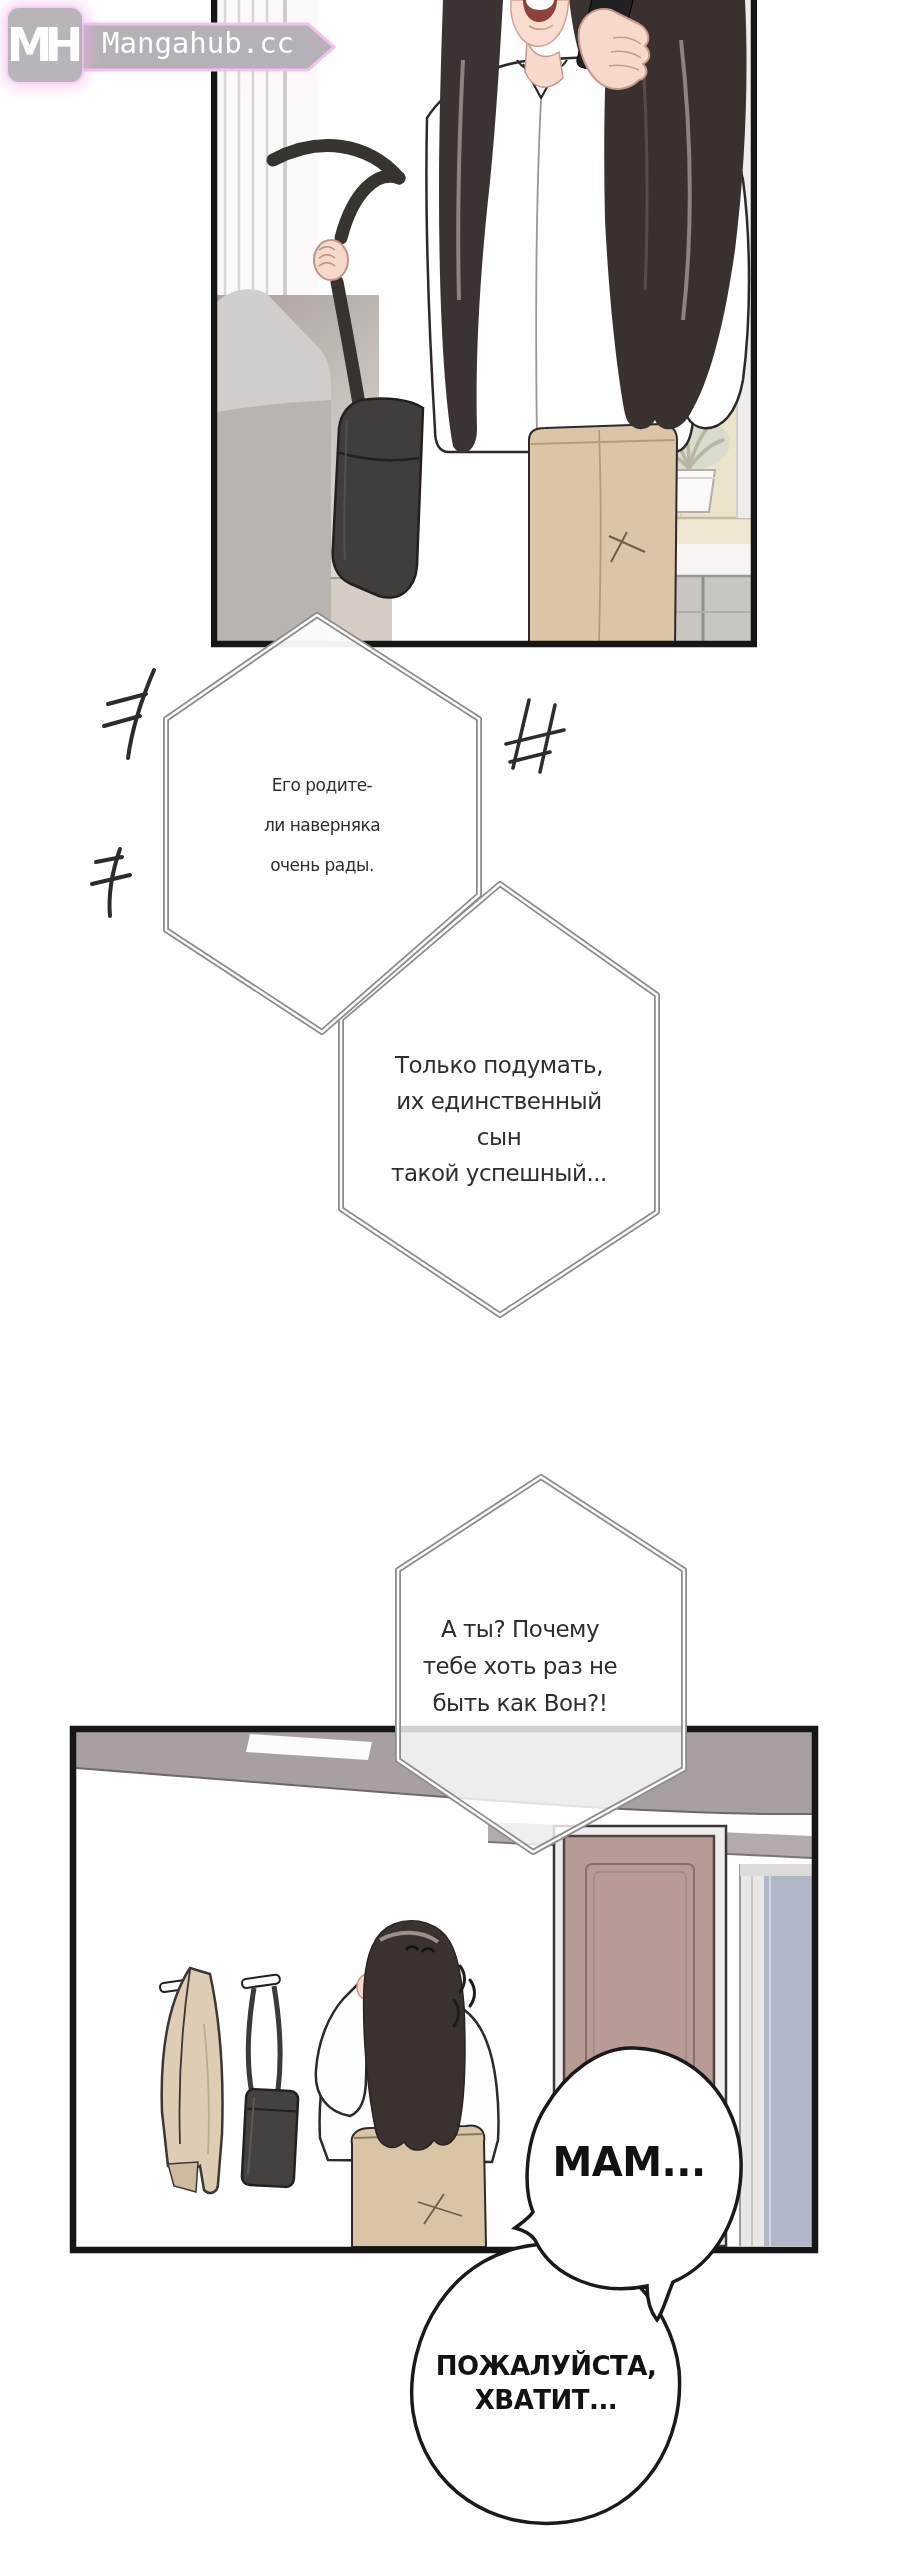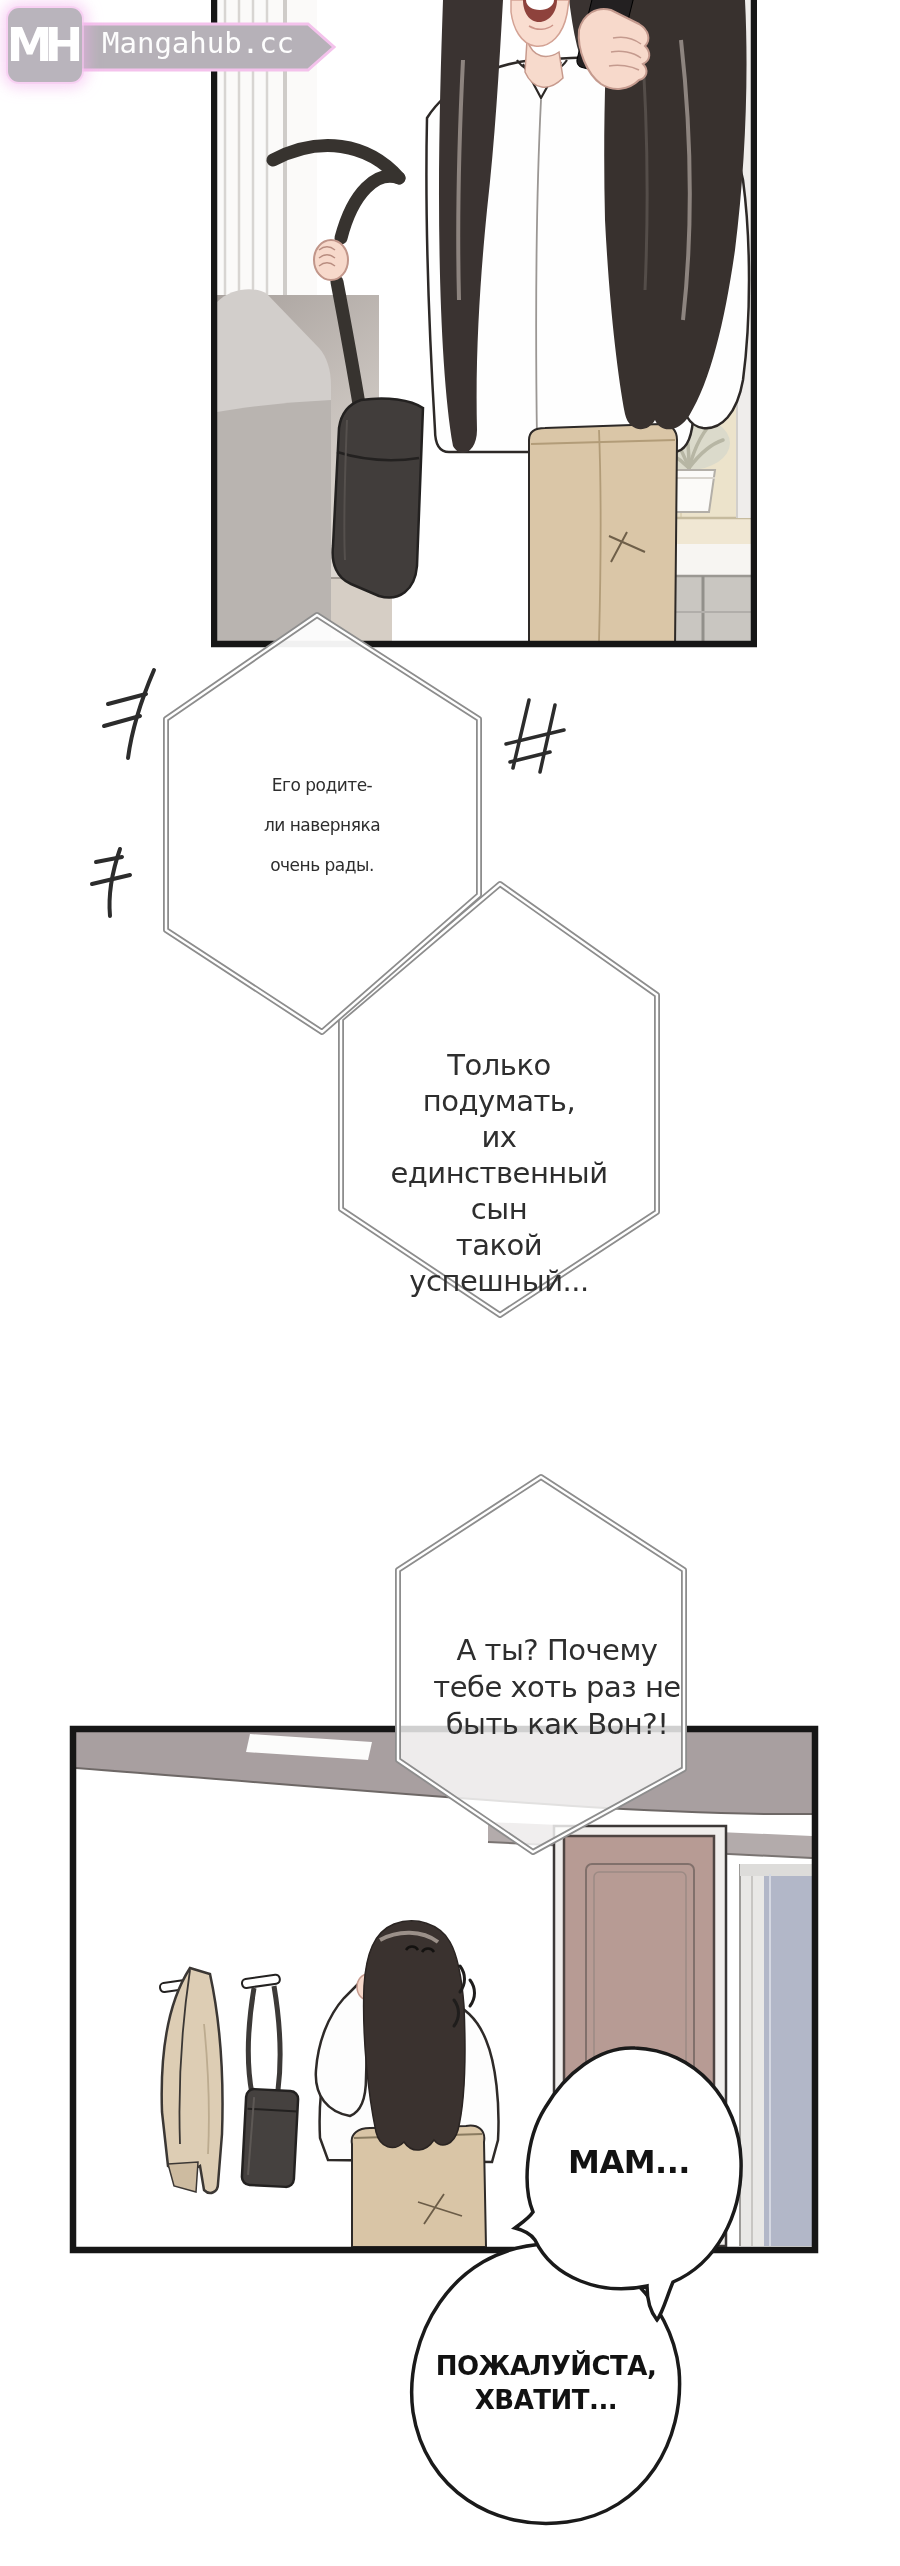--- a/index.html
+++ b/index.html
@@ -1,21 +1,21 @@
 <!DOCTYPE html>
 <html><head>
 <meta charset="utf-8">
 <style>
   html,body{margin:0;padding:0;background:#ffffff;}
   #page{position:relative;width:900px;height:2566px;background:#ffffff;overflow:hidden;
         font-family:"DejaVu Sans",sans-serif;}
   #page svg{position:absolute;display:block;}
   .bubble-text{position:absolute;text-align:center;white-space:pre-line;color:#2e2e2e;
                font-family:"DejaVu Sans",sans-serif;z-index:6;}
-  .hex-text{font-size:29px;line-height:38px;font-weight:400;letter-spacing:-0.5px;}
+  .hex-text{font-size:23px;line-height:38px;font-weight:400;letter-spacing:-0.5px;}
   .round-text{font-weight:700;color:#121212;letter-spacing:-0.5px;}
   #wm-badge{position:absolute;left:8px;top:8px;width:74px;height:74px;border-radius:11px;
             background:#b9b4bc;z-index:11;text-align:center;
             box-shadow:0 0 0 2px rgba(246,198,240,.6),0 0 14px 6px rgba(242,176,236,.55);}
   #wm-badge span{display:inline-block;line-height:74px;font-size:46px;font-weight:bold;color:#ffffff;
             letter-spacing:-8px;font-family:"DejaVu Sans",sans-serif;transform:translateX(-4px);}
   #wm-banner-svg{left:56px;top:20px;z-index:10;}
   #wm-site{position:absolute;left:102px;top:26px;z-index:12;color:#fdfdfd;font-size:29px;
            font-family:"DejaVu Sans Mono",monospace;letter-spacing:0px;text-align:center;}
   .z1{z-index:1}.z2{z-index:2}.z3{z-index:3}.z4{z-index:4}
@@ -264,33 +264,33 @@
         </g>
       </g>
     </g>
     <rect x="5" y="5" width="742" height="521" fill="none" stroke="#161616" stroke-width="6.5"></rect>
   </svg>
 
   <svg class="z3" style="left:383px;top:1453px" width="320" height="430" viewBox="0 0 320 430">
     <polygon points="158,24 301,117 301,316 150,399 15,307 15,117" fill="rgba(255,255,255,0.8)" stroke="#8d8d8d" stroke-width="6" stroke-linejoin="round"></polygon>
     <polygon points="158,24 301,117 301,316 150,399 15,307 15,117" fill="none" stroke="#ffffff" stroke-width="2.4" stroke-linejoin="round"></polygon>
   </svg>
-  <div class="bubble-text hex-text" style="left:432px;top:1611px;width:250px;line-height:37px;margin-top:21px;">А ты? Почему
+  <div class="bubble-text hex-text" style="left:395px;top:1611px;width:250px;line-height:37px;">А ты? Почему
 тебе хоть раз не
 быть как Вон?!</div>
 
   <svg class="z4" style="left:395px;top:2020px" width="430" height="546" viewBox="0 0 430 546">
 
     <path d="M151,224 C215,224 276,280 284,350 C290,420 250,492 172,502 C100,512 30,470 18,392 C8,320 55,228 151,224 Z" fill="#ffffff" stroke="#1a1a1a" stroke-width="3.5"></path>
 
     <path d="M240,28 C300,30 344,80 346,140 C348,196 320,244 278,262 C272,276 268,292 262,300
              C254,290 252,276 252,266 C206,276 158,258 140,220 C136,214 128,210 120,208
              C128,202 134,198 138,192 C128,168 130,120 150,88 C170,54 204,26 240,28 Z" fill="#ffffff" stroke="#1a1a1a" stroke-width="3.5"></path>
   </svg>
-  <div class="bubble-text round-text" style="left:529px;top:2141px;width:200px;font-size:32px;line-height:42px;">МАМ...</div>
+  <div class="bubble-text round-text" style="left:529px;top:2141px;width:200px;font-size:40px;line-height:42px;">МАМ...</div>
   <div class="bubble-text round-text" style="left:421px;top:2349px;width:250px;font-size:26px;line-height:34px;">ПОЖАЛУЙСТА,
 ХВАТИТ...</div>
 
   <svg id="wm-banner-svg" width="300" height="54" viewBox="0 0 300 54">
     <polygon points="0,4 252,4 278,27 252,50 0,50" fill="#b6b1b8" stroke="#f4c2ec" stroke-width="3"></polygon>
   </svg>
   <div id="wm-badge">
     <span>MH</span>
   </div>
   <span id="wm-site">Mangahub.cc</span>

